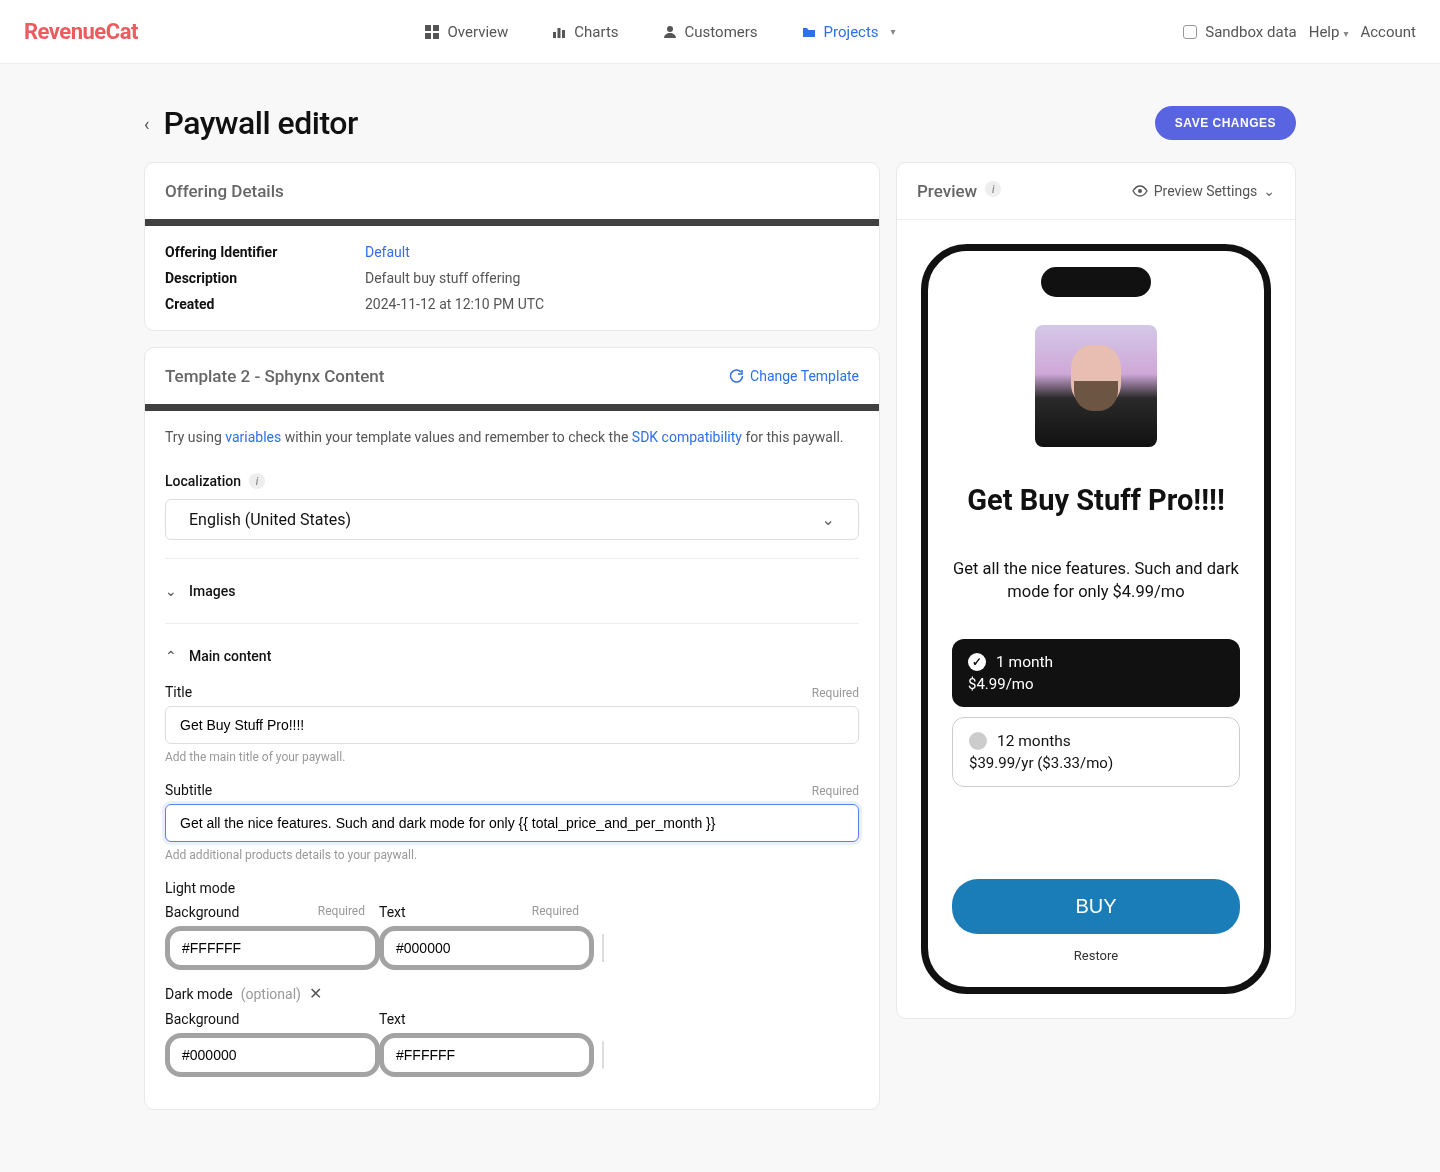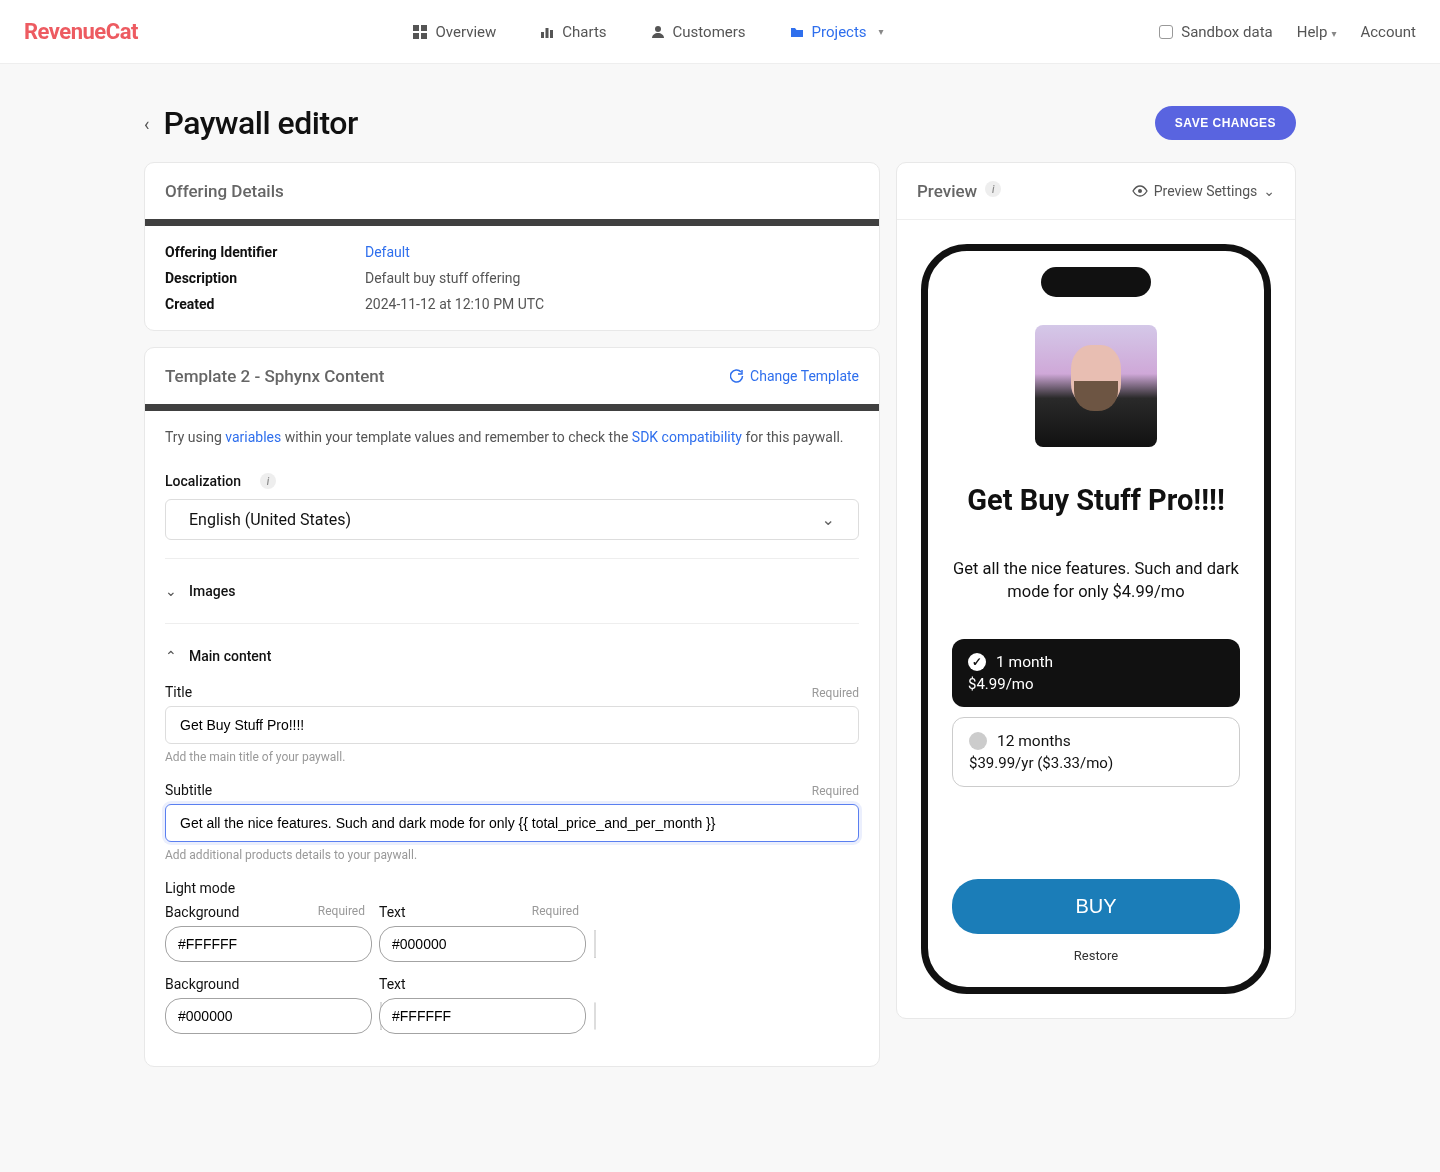--- a/index.html
+++ b/index.html
@@ -3,21 +3,21 @@
 <meta charset="utf-8">
 <style>
 * { box-sizing: border-box; margin: 0; padding: 0; }
 body { font-family: -apple-system, BlinkMacSystemFont, "Segoe UI", Roboto, Helvetica, Arial, sans-serif; background: #f8f8f8; color: #111; }
 .topbar { background: #fff; border-bottom: 1px solid #eee; display: flex; align-items: center; padding: 0 24px; height: 64px; }
 .logo { color: #ed5b61; font-weight: 700; font-size: 22px; letter-spacing: -0.5px; }
 .nav { display:flex; gap:44px; margin:0 auto; }
 .nav-item { display:flex; align-items:center; gap:8px; color:#555; font-size:15px; cursor:pointer; }
 .nav-item.active { color:#2f6fed; }
 .nav-icon { display:inline-flex; }
-.right-nav { display:flex; align-items:center; gap:24px; color:#555; font-size:15px; }
+.right-nav { display:flex; align-items:center; gap:12px; color:#555; font-size:15px; }
 .checkbox { width:14px; height:14px; border:1.5px solid #999; border-radius:3px; display:inline-block; }
 .caret { font-size:10px; margin-left:4px; color:#888; }
 
 .page { max-width:1200px; margin:0 auto; padding:24px 24px 48px; }
 .page-header { display:flex; align-items:center; justify-content:space-between; margin: 16px 0 20px; }
 .title-wrap { display:flex; align-items:center; gap:14px; }
 .back-chev { font-size:18px; color:#555; cursor:pointer; }
 .page-title { font-size:32px; font-weight:500; letter-spacing:-0.5px; }
 .save-btn { background:#5964e0; color:#fff; border:none; border-radius:20px; padding:10px 20px; font-size:12px; font-weight:600; letter-spacing:0.5px; cursor:pointer; }
 
@@ -31,21 +31,21 @@
 .detail-row:last-child { margin-bottom:0; }
 .detail-label { width:200px; font-weight:700; }
 .detail-value { color:#555; }
 .detail-value.link { color:#2f6fed; }
 .change-link { color:#2f6fed; font-size:14px; display:flex; align-items:center; gap:6px; cursor:pointer; }
 .refresh-icon { display:inline-flex; }
 
 .hint-text { font-size:14px; color:#555; margin-bottom:28px; }
 .hint-text a { color:#2f6fed; text-decoration:none; }
 
-.section-label { display:flex; align-items:center; gap:19px; font-size:14px; font-weight:500; margin-bottom:10px; }
+.section-label { display:flex; align-items:center; gap:8px; font-size:14px; font-weight:500; margin-bottom:10px; }
 .info-circle { width:16px; height:16px; border-radius:50%; background:#eee; color:#888; display:inline-flex; align-items:center; justify-content:center; font-size:10px; font-style:italic; }
 
 .select { width:100%; border:1px solid #ddd; border-radius:6px; padding:10px 23px; font-size:16px; display:flex; align-items:center; justify-content:space-between; cursor:pointer; background:#fff; }
 .chevron-down { color:#666; }
 
 .divider { height:1px; background:#eee; margin:18px 0; }
 
 .collapsible { display:flex; align-items:center; gap:10px; font-size:14px; font-weight:500; cursor:pointer; padding:6px 0; }
 .coll-chev { color:#555; width:14px; }
 
@@ -58,21 +58,21 @@
 .field-help { font-size:12px; color:#999; margin-top:6px; }
 
 .mode-title { font-size:14px; margin-bottom:8px; display:flex; align-items:center; gap:8px; }
 .optional { color:#999; font-weight:400; }
 .close-x { cursor:pointer; color:#555; font-size:16px; }
 
 .color-row { display:flex; gap:14px; margin-bottom:14px; }
 .color-col { width:200px; }
 .color-head { display:flex; justify-content:space-between; font-size:14px; margin-bottom:6px; }
 .color-input-wrap { display:flex; align-items:center; gap:8px; }
-.color-input { flex:1; border:1px solid #a3a3a3; border-radius:16px; padding:9px 12px; font-size:14px; background:#fff; }
+.color-input { flex:1; border:5px solid #a3a3a3; border-radius:16px; padding:9px 12px; font-size:14px; background:#fff; }
 .swatch { width:28px; height:28px; border-radius:6px; border:1px solid #ddd; }
 
 .right { width:400px; }
 .preview-header { display:flex; align-items:center; justify-content:space-between; padding:18px 20px; border-bottom:1px solid #eee; }
 .prev-title { font-size:17px; font-weight:500; color:#666; display:flex; gap:8px; }
 .prev-settings { display:flex; align-items:center; gap:6px; font-size:14px; color:#555; cursor:pointer; }
 .eye-icon { display:inline-flex; }
 
 .phone-wrap { padding:24px; display:flex; justify-content:center; }
 .phone { width:356px; height:750px; border:7px solid #111; border-radius:46px; background:#fff; position:relative; overflow:hidden; }
@@ -262,20 +262,25 @@
                   <span>Text</span>
                   <span class="required">Required</span>
                 </div>
                 <div class="color-input-wrap">
                   <input class="color-input" value="#000000" style="">
                   <span class="swatch" style="background:#000;"></span>
                 </div>
               </div>
             </div>
 
+            <div class="mode-title">
+              <span>Dark mode</span>
+              <span class="optional">(optional)</span>
+              <span class="close-x">✕</span>
+            </div>
             <div class="color-row">
               <div class="color-col">
                 <div class="color-head">
                   <span>Background</span>
                 </div>
                 <div class="color-input-wrap">
                   <input class="color-input" value="#000000" style="">
                   <span class="swatch" style="background:#000;"></span>
                 </div>
               </div>

